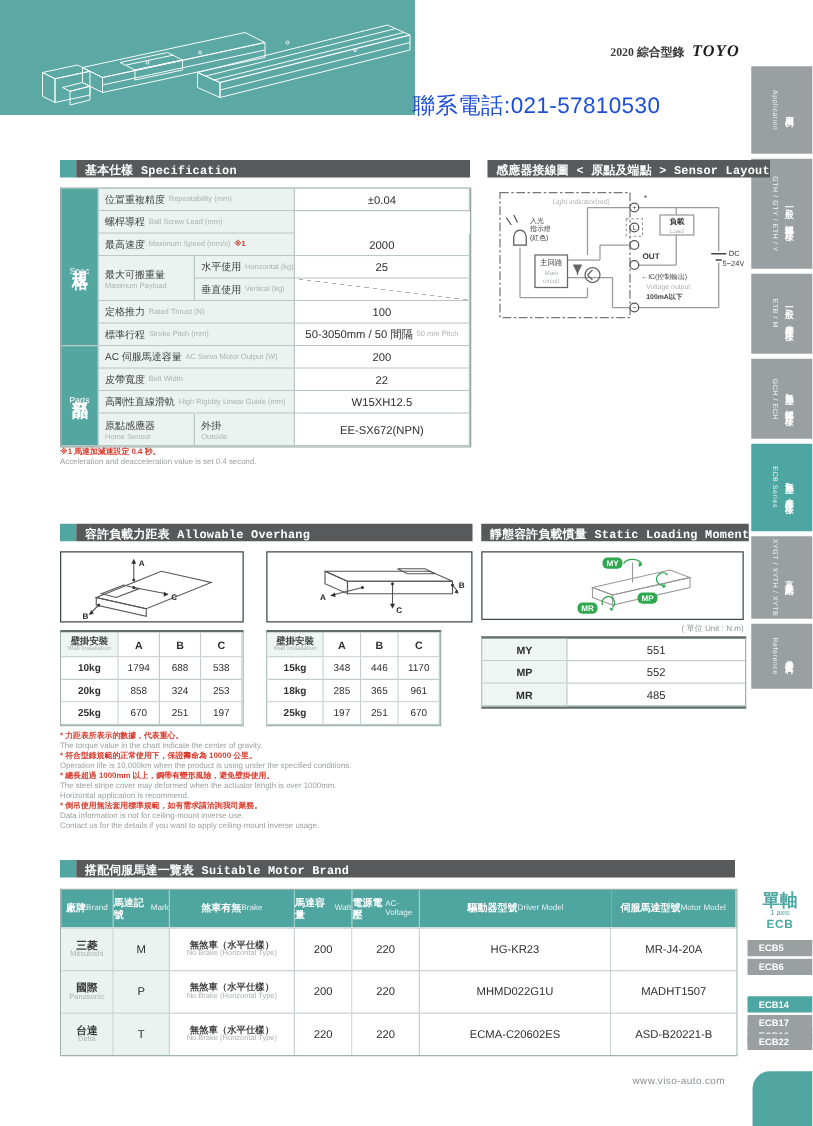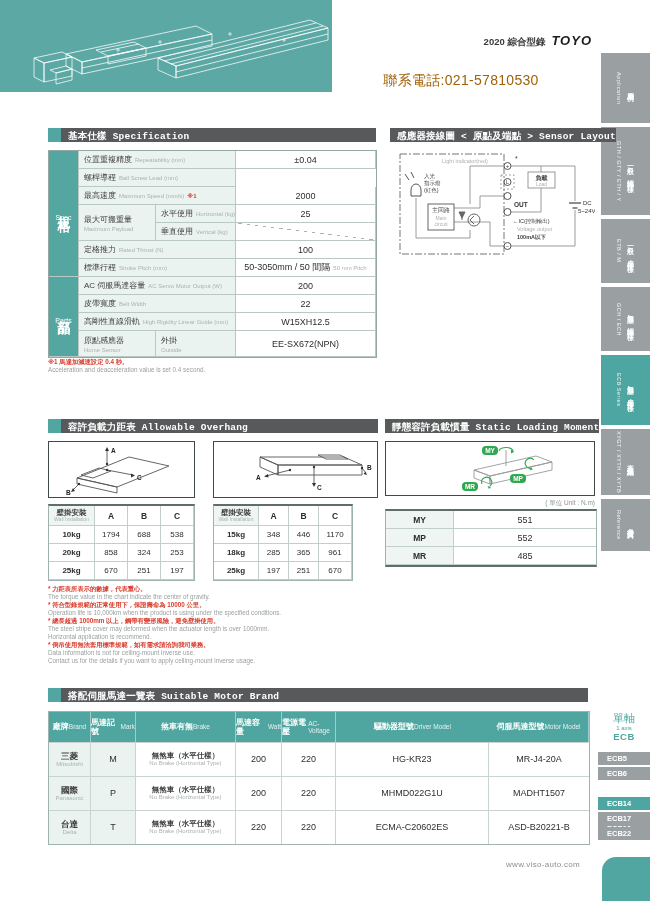--- a/index.html
+++ b/index.html
@@ -7,23 +7,23 @@
     width:650px;height:901px;position:relative;background:#fff;overflow:hidden;
     font-family:"Liberation Sans","DejaVu Sans",sans-serif;
   }
   .abs{position:absolute;}
 
   
   .hero{left:0;top:0;width:332px;height:92px;background:#5ba8a4;}
   .hero svg{display:block;}
 
   
-  .edition-line{left:330px;top:33px;width:262px;text-align:right;font-size:9.5px;font-weight:bold;color:#3a3a3a;}
+  .edition-line{left:330px;top:33px;width:262px;text-align:right;font-size:9.5px;font-weight:bold;color:#3a3a3a;font-family:Liberation Serif, serif;}
   .logo{font-size:13px;font-weight:bold;font-style:italic;letter-spacing:1px;color:#1c1c1c;margin-left:6px;}
-  .phone{left:330px;top:72px;width:262px;text-align:center;font-size:14px;color:#a16207;letter-spacing:.3px;}
+  .phone{left:330px;top:72px;width:262px;text-align:left;font-size:18px;color:#1d4ed8;letter-spacing:.3px;}
 
   
   .side-tab{left:601px;width:49px;background:#9aa0a2;display:flex;flex-direction:row;align-items:center;justify-content:center;gap:3px;}
   .side-tab.active{background:#4da6a1;}
   .side-tab .ven{writing-mode:vertical-rl;font-size:5.5px;color:#f0f4f3;letter-spacing:.5px;}
   .side-tab .vzh{writing-mode:vertical-rl;font-size:7px;font-weight:bold;color:#fff;letter-spacing:1.5px;}
 
   
   .sechead{height:14px;display:flex;font-family:Liberation Mono, monospace;}
   .sechead .sq{width:13px;background:#52a6a1;}
@@ -77,21 +77,21 @@
   .mh .zh{font-size:8px;font-weight:bold;}
   .mh .en{font-size:6.5px;opacity:.85;}
   .mc{display:flex;align-items:center;justify-content:center;border-right:1px solid #c9d4d1;border-top:1px solid #c9d4d1;box-sizing:border-box;font-size:9px;color:#2e2e2e;background:#fff;line-height:1.2;}
   .mc.tint{background:#eaf3f0;}
   .mc.stack{flex-direction:column;}
   .mc .bzh{font-size:8.5px;font-weight:bold;color:#3c3c3c;}
   .mc .ben{font-size:6px;color:#a9b3af;}
 
   
   .ecb-group{left:598px;top:712px;width:52px;text-align:center;color:#4da6a1;line-height:1.15;}
-  .ecb-group .g1{font-size:11px;font-weight:normal;}
+  .ecb-group .g1{font-size:14px;font-weight:bold;}
   .ecb-group .g2{font-size:6px;}
   .ecb-group .g3{font-size:9.5px;font-weight:bold;letter-spacing:.5px;}
   .ecb-tab{left:598px;width:52px;height:13px;background:#9aa0a2;color:#fff;font-size:7.5px;font-weight:bold;line-height:13px;padding-left:9px;box-sizing:border-box;}
   .ecb-tab.active{background:#4da6a1;}
 
   
   .website{left:420px;top:860px;width:160px;text-align:right;font-size:8px;color:#8a8f8d;letter-spacing:.3px;}
   .corner{left:602px;top:857px;width:48px;height:44px;background:#52a6a1;border-top-left-radius:14px;}
 
   svg text{font-family:"Liberation Sans","DejaVu Sans",sans-serif;}

